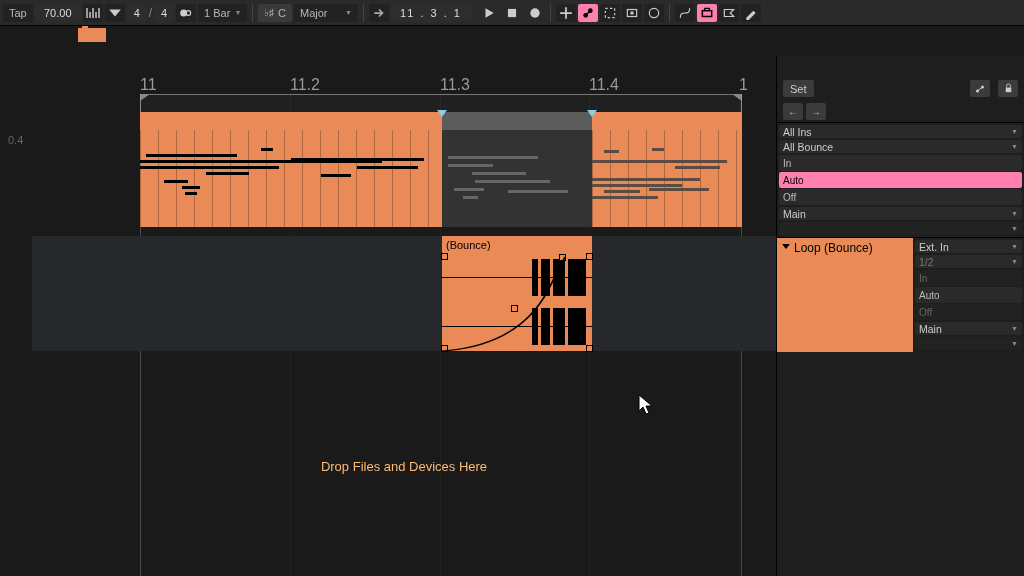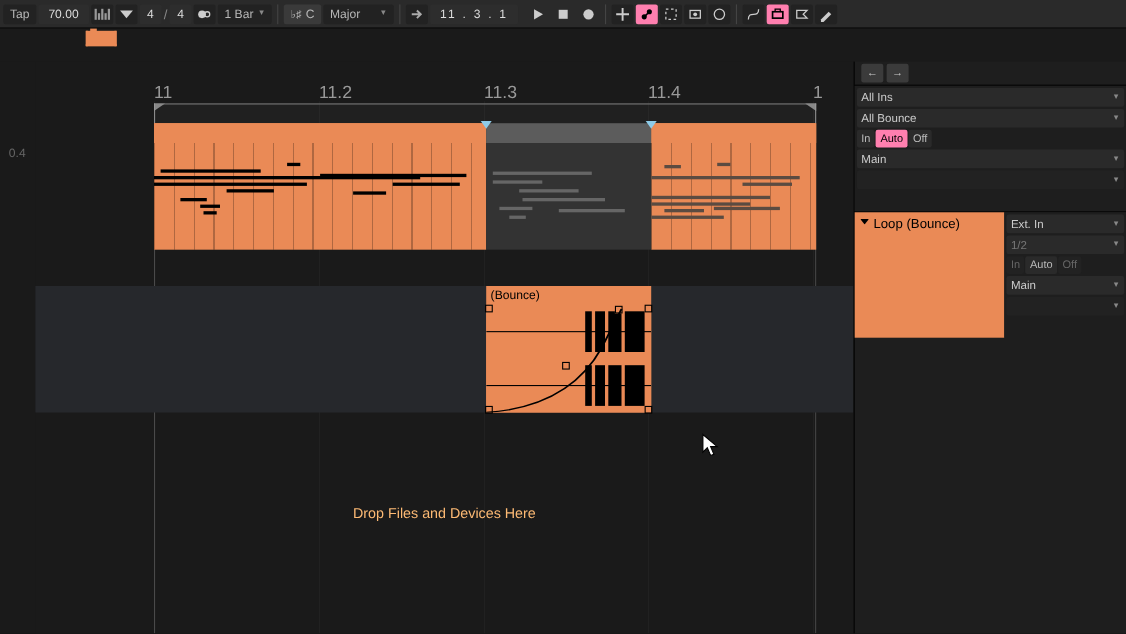--- a/index.html
+++ b/index.html
@@ -114,21 +114,21 @@
   .sel-body .dim-note { position:absolute; height:3px; background:#666; }
   .sel-handle { position:absolute; top:54px; width:0; height:0;
     border-left:5px solid transparent; border-right:5px solid transparent;
     border-top:7px solid #8ecbe8; z-index:6; }
   
   .ghost-notes { position:absolute; top:74px; height:97px; z-index:5; overflow:hidden; }
   .ghost-notes .note { background:#5b4b41; }
 
   
   .track2 {
-    position:absolute; top:180px; height:115px; left:0; right:0; background:#26282c;margin-top:24px;
+    position:absolute; top:180px; height:115px; left:0; right:0; background:#26282c;
   }
   .bounce-clip {
     position:absolute; top:0; bottom:0; background:#ea8a56;
   }
   .bounce-clip .title {
     height:17px; padding-left:4px; font-size:11px; color:#000; display:flex; align-items:center;
   }
   .wave-area { position:absolute; inset:17px 0 0 0; overflow:hidden; background:#ea8a56; }
   .wave-row { position:absolute; left:0; right:0; height:46%; }
   .wave-row:nth-child(1){ top:2%; }
@@ -188,21 +188,21 @@
     flex:1; background:#1e1e1e; display:flex; flex-direction:column; gap:2px; padding:2px;
   }
   .io-row {
     height:17px; display:flex; align-items:center; background:#2a2a2a;
     font-size:10.5px; color:#ccc; padding:0 4px; border-radius:2px; position:relative;
     justify-content:space-between; cursor:pointer;
   }
   .io-row.disabled { color:#777; }
   .io-row.empty { background:#222; }
   .io-row .chev { font-size:7px; color:#888; }
-  .io-seg { display:flex; gap:1px; }
+  .io-seg { display:flex; gap:1px;flex-direction:column; }
   .io-seg .seg {
     height:16px; padding:0 4px; display:flex; align-items:center;
     background:#2a2a2a; color:#bbb; font-size:10px; border-radius:2px; cursor:pointer;
   }
   .io-seg .seg.disabled { color:#666; background:#222; }
   .io-seg .seg.pink { background:#ff7faf; color:#000; }
 
   
   .fake-cursor {
     position:absolute; left:637px; top:393px; z-index:999; pointer-events:none;
@@ -429,20 +429,37 @@
         <div class="corner bl"></div>
         <div class="corner top"></div>
         <div class="corner bot"></div>
       </div>
     </div>
 
     <div class="drop-hint">Drop Files and Devices Here</div>
   </div>
 
   <div class="panel-right">
+    <div class="p-header">
+      <div class="p-btn">Set</div>
+      <div style="flex:1"></div>
+      <div class="p-btn p-icon-btn">
+        <svg width="12" height="12" viewBox="0 0 12 12">
+            <circle cx="3.5" cy="8" r="1.5" fill="#ccc"></circle>
+            <circle cx="8.5" cy="4" r="1.5" fill="#ccc"></circle>
+            <path d="M3.5 8L8.5 4" stroke="#ccc"></path>
+          </svg>
+      </div>
+      <div class="p-btn p-icon-btn">
+        <svg width="11" height="11" viewBox="0 0 12 12">
+            <rect x="3" y="5" width="6" height="5" fill="#ccc"></rect>
+            <path d="M4 5V3a2 2 0 014 0v2" fill="none" stroke="#ccc"></path>
+          </svg>
+      </div>
+    </div>
     <div class="p-nav-row">
       <div class="p-btn">←</div>
       <div class="p-btn">→</div>
     </div>
 
     <div class="p-track">
       <div class="io">
         <div class="io-row">
           <span>All Ins</span>
             <span class="chev">▼</span>

